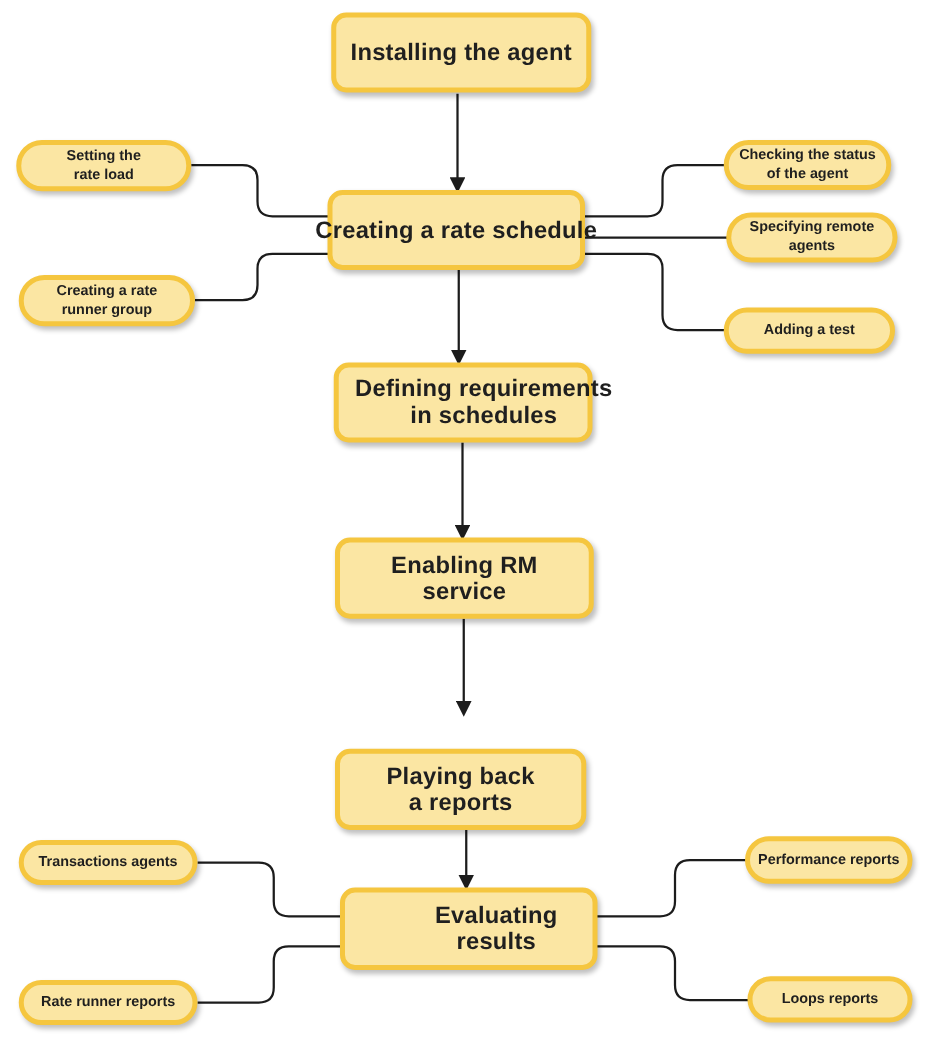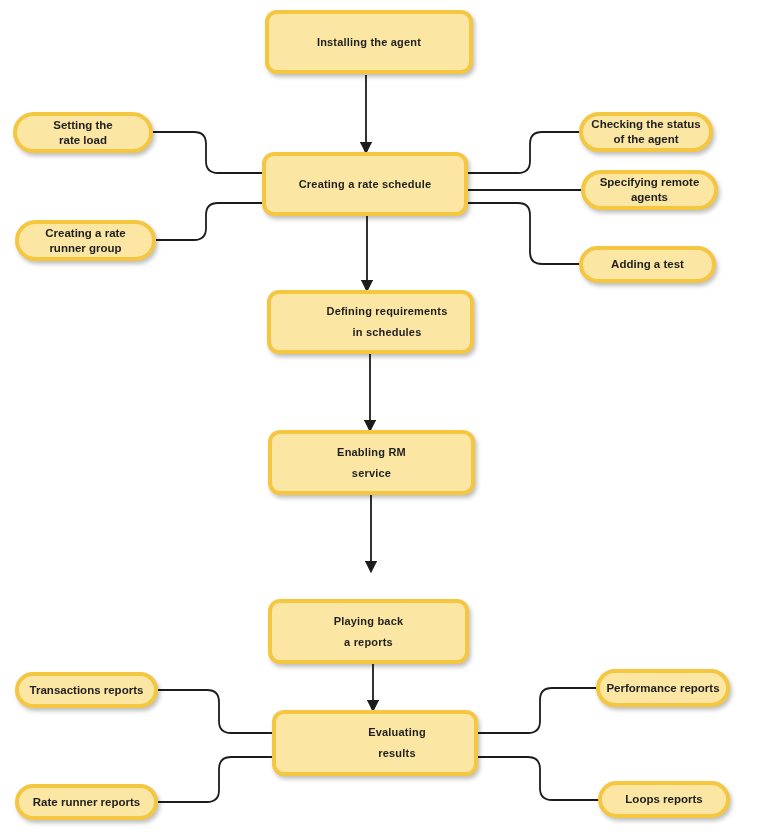--- a/index.html
+++ b/index.html
@@ -26,21 +26,21 @@
     display: flex;
     flex-direction: column;
     align-items: center;
     justify-content: center;
     text-align: center;
     font-weight: bold;
     color: var(--text, #1f1f1f);
     box-shadow: 2px 3px 4px rgba(0,0,0,0.25);
   }
   .node .line { display: block; white-space: nowrap; }
-  .box  { border-radius: 12px; font-size: 11px; line-height: 21px; letter-spacing: 0.2px; }
+  .box  { border-radius: 12px; font-size: 19px; line-height: 21px; letter-spacing: 0.2px; }
   .pill { border-radius: 26px; font-size: 11.5px; line-height: 15px; }
 
   
   #n-installing  { left: 265px; top: 10px;  width: 208px; height: 64px; }
   #n-creating    { left: 262px; top: 152px; width: 206px; height: 64px; }
   #n-defining    { left: 267px; top: 290px; width: 207px; height: 64px; padding-left: 33px; }
   #n-enabling    { left: 268px; top: 430px; width: 207px; height: 65px; }
   #n-playing     { left: 268px; top: 571px; width: 201px; height: 65px; margin-top: 28px; }
   #n-evaluating  { left: 272px; top: 710px; width: 206px; height: 66px; padding-left: 44px; }
   
@@ -130,21 +130,21 @@
   <div class="node pill" id="n-specifying">
     <span class="line">Specifying remote</span>
     <span class="line">agents</span>
   </div>
 
   <div class="node pill" id="n-adding">
     <span class="line">Adding a test</span>
   </div>
 
   <div class="node pill" id="n-transactions">
-    <span class="line">Transactions reports</span>
+    <span class="line">Transactions agents</span>
   </div>
 
   <div class="node pill" id="n-rate-runner-reports">
     <span class="line">Rate runner reports</span>
   </div>
 
   <div class="node pill" id="n-performance">
     <span class="line">Performance reports</span>
   </div>
 

